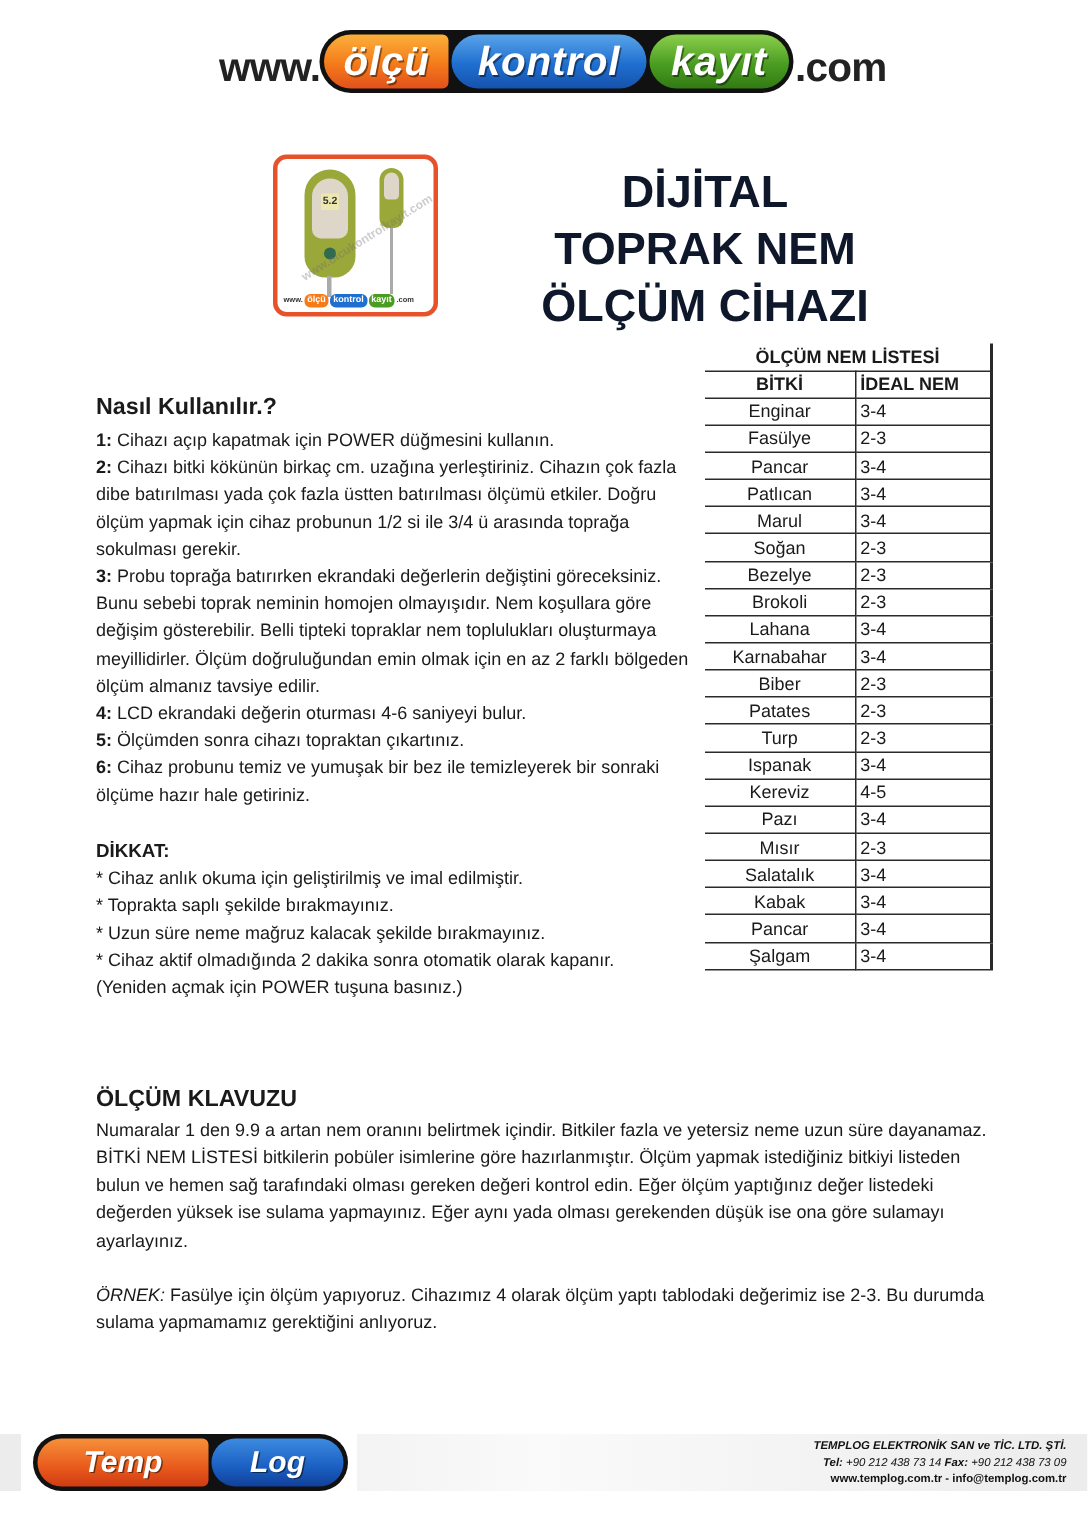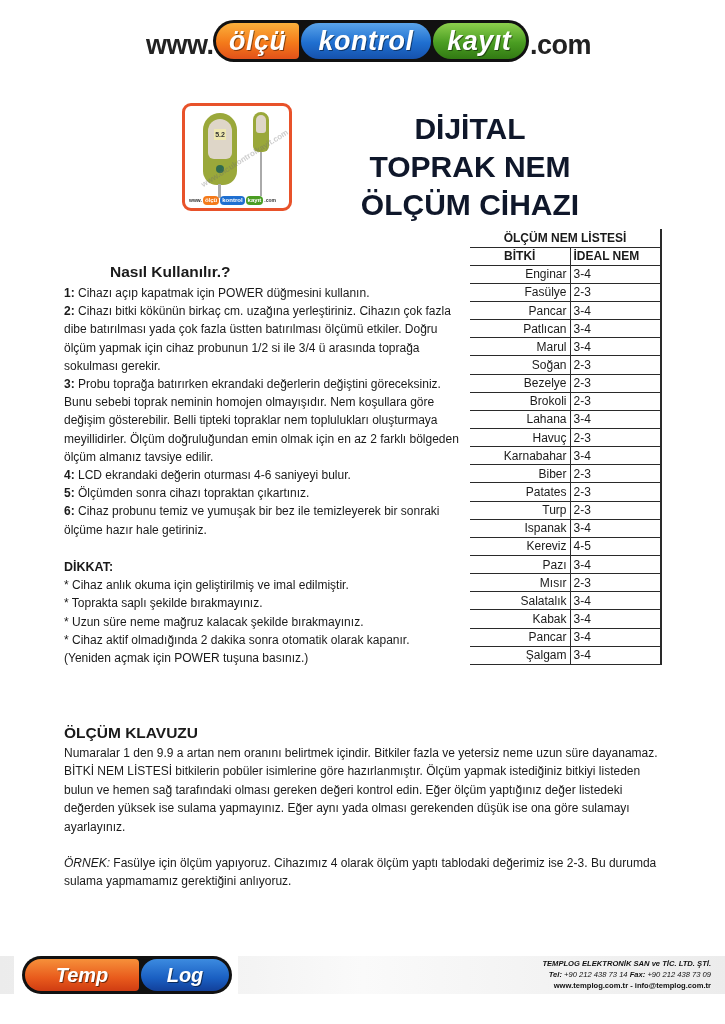--- a/index.html
+++ b/index.html
@@ -32,28 +32,28 @@
   .mini-seg { height: 9px; border-radius: 4px; font-size: 6px; color: #fff; font-weight: bold; display: flex; align-items: center; padding: 0 2px; }
   .mini-o { background: #f47a1a; } .mini-b { background: #1f6fd0; } .mini-g { background: #4a9d22; }
 
   
   .title { position: absolute; left: 340px; top: 110px; width: 260px; text-align: center; font-size: 30px; font-weight: bold; line-height: 38px; color: #0f172a; }
 
   
   .plant-table { position: absolute; left: 470px; top: 229px; width: 192px; border-collapse: collapse; font-size: 12px; }
   .plant-table td, .plant-table th { height: 18.15px; padding: 0 3px; border-bottom: 1.5px solid #2a2a2a; line-height: 16px; }
   .plant-table th { font-weight: bold; text-align: center; font-size: 12px; }
-  .plant-table .col-name { width: 100px; text-align: right; border-right: 1.5px solid #2a2a2a; }
+  .plant-table .col-name { width: 100px; text-align: center; border-right: 1.5px solid #2a2a2a; }
   .plant-table .col-val { text-align: left; border-right: 2.5px solid #2a2a2a; }
   .plant-table .caption-row th { border-right: 2.5px solid #2a2a2a; }
   .plant-table th.col-name { text-align: center; }
 
   
   .how-block { position: absolute; left: 64px; top: 262px; width: 405px; font-size: 12px; line-height: 18.2px; color: #1a1a1a; }
-  .how-title { font-size: 15.5px; font-weight: bold; margin-bottom: 2px; line-height: 20px; margin-left: 46px; }
+  .how-title { font-size: 15.5px; font-weight: bold; margin-bottom: 2px; line-height: 20px; }
   .step b { font-weight: bold; }
   .warn-block { position: absolute; left: 64px; top: 558px; width: 405px; font-size: 12px; line-height: 18.2px; }
   .warn-title { font-weight: bold; font-size: 12.5px; }
 
   .guide-block { position: absolute; left: 64px; top: 723px; width: 600px; font-size: 12px; line-height: 18.4px; }
   .guide-title { font-size: 15.5px; font-weight: bold; line-height: 20px; margin-bottom: 1px; }
   .example { margin-top: 18px; }
   .example i { font-style: italic; }
 
   
@@ -151,24 +151,20 @@
       </tr>
       <tr>
         <td class="col-name">Brokoli</td>
         <td class="col-val">2-3</td>
       </tr>
       <tr>
         <td class="col-name">Lahana</td>
         <td class="col-val">3-4</td>
       </tr>
       <tr>
-        <td class="col-name">Havuç</td>
-        <td class="col-val">2-3</td>
-      </tr>
-      <tr>
         <td class="col-name">Karnabahar</td>
         <td class="col-val">3-4</td>
       </tr>
       <tr>
         <td class="col-name">Biber</td>
         <td class="col-val">2-3</td>
       </tr>
       <tr>
         <td class="col-name">Patates</td>
         <td class="col-val">2-3</td>

